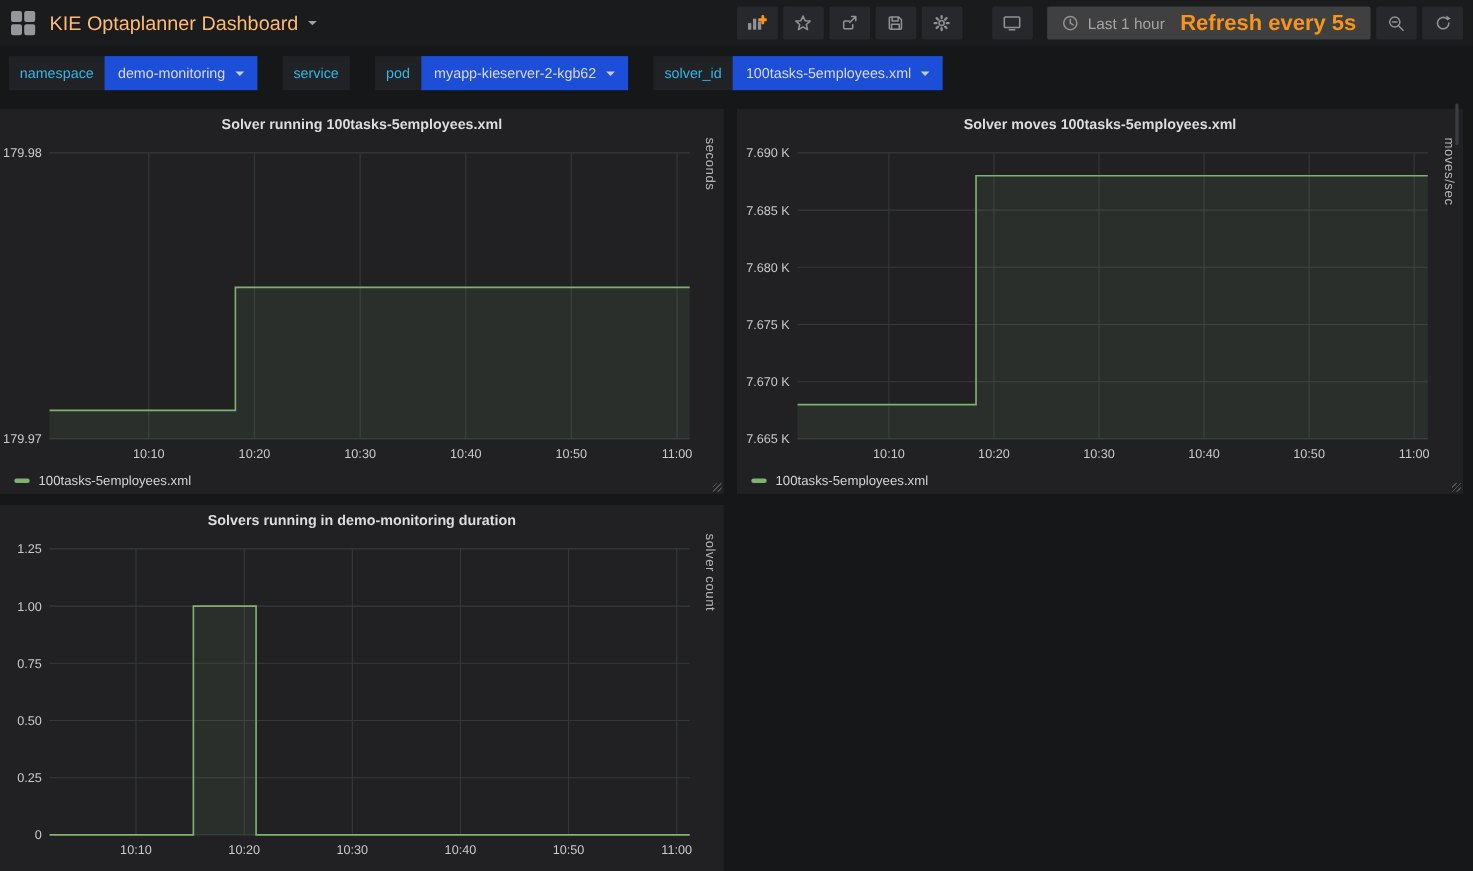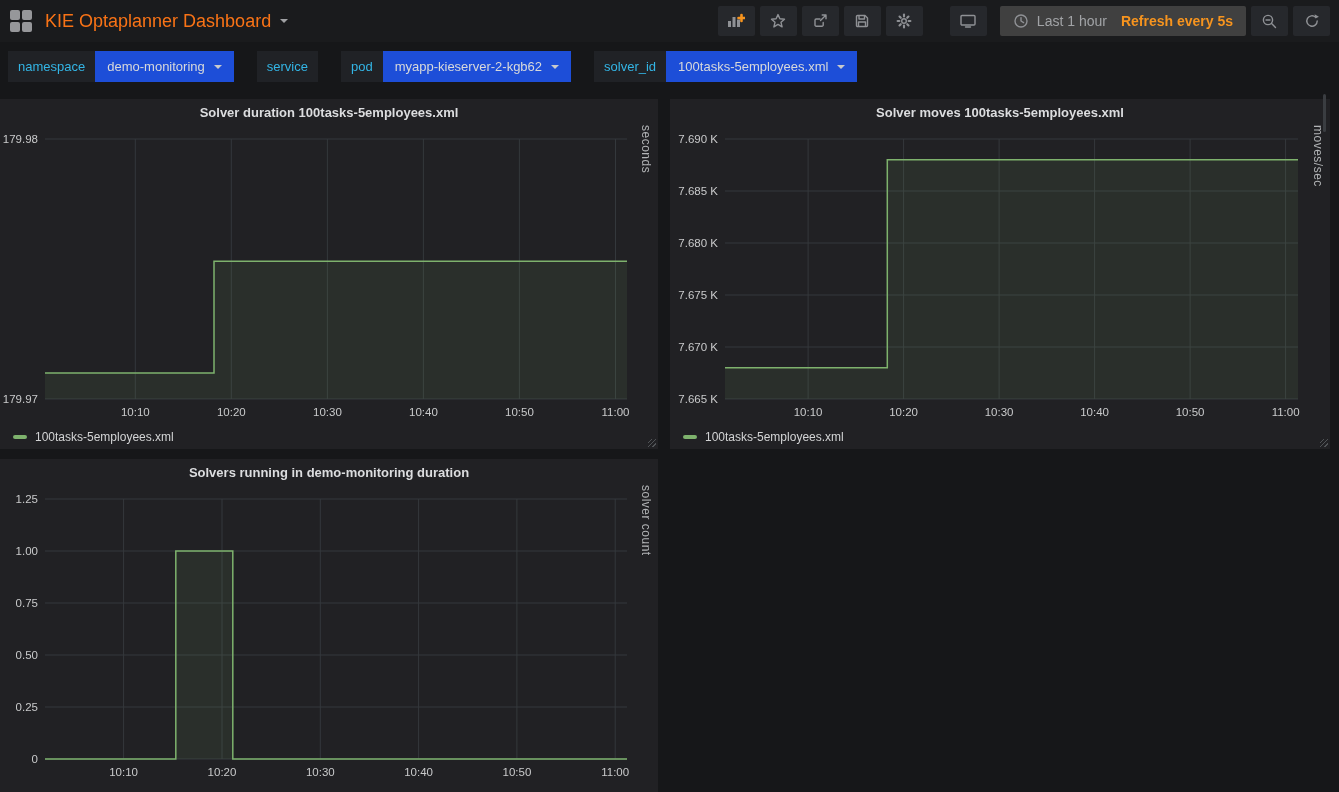--- a/index.html
+++ b/index.html
@@ -12,37 +12,37 @@
   
   .navbar {
     height:42px; background:#1a1b1d;
     display:flex; align-items:center; justify-content:space-between;
     padding:0 9px 0 10px;
   }
   .nav-left { display:flex; align-items:center; }
   .logo { display:grid; grid-template-columns:10px 10px; grid-gap:2px; margin-right:13px; cursor:pointer; }
   .logo span { width:10px; height:10px; background:#96979a; border-radius:2px; }
   .dash-title { display:flex; align-items:center; gap:9px; cursor:pointer; }
-  .dash-title .t { font-size:18px; color:#f97316; }
+  .dash-title .t { font-size:18px; color:#fdba74; }
   .caret-down { width:0; height:0; border-left:4px solid transparent; border-right:4px solid transparent; border-top:4px solid #a0a1a4; }
   .nav-right { display:flex; align-items:center; }
   .nav-btn {
     width:37px; height:30px; background:#26282c; border:none; border-radius:2px;
     display:flex; align-items:center; justify-content:center; margin-left:5px; cursor:pointer;
   }
   .nav-btn.gap-left { margin-left:27px; }
   .nav-btn svg { display:block; }
   .icon-stroke { stroke:#8f9195; fill:none; stroke-width:1.4; stroke-linecap:round; stroke-linejoin:round; }
   .icon-fill { fill:#8f9195; }
   .timepicker {
     height:30px; background:#404040; border-radius:2px; margin-left:13px;
     display:flex; align-items:center; padding:0 13px; cursor:pointer; gap:8px;
   }
   .timepicker .range { font-size:14px; color:#a1a3a6; }
-  .timepicker .refresh { font-size:14px; font-weight:700; color:var(--orange,#f7941e); margin-left:6px; }
+  .timepicker .refresh { font-size:20px; font-weight:700; color:var(--orange,#f7941e); margin-left:6px; }
   
   .submenu { display:flex; padding:9px 0 9px 8px; }
   .var-group { display:flex; margin-right:23px; cursor:pointer; }
   .var-label { background:#202226; color:var(--cyan,#33b5e5); font-size:13px; padding:8px 10px; white-space:nowrap; }
   .var-value { background:#1d4ed8; color:#d8d9da; font-size:13px; padding:8px 12px; display:flex; align-items:center; gap:9px; white-space:nowrap; }
   .var-value .caret-down { border-top-color:#c9cacc; }
   
   .dashboard { position:relative; height:710px; overflow:hidden; }
   .panel { position:absolute; background:#212124; }
   #panel-0 { left:0;   top:8px;   width:658px; height:350px; }
@@ -178,21 +178,21 @@
     <div class="var-value">
       <span>100tasks-5employees.xml</span>
       <span class="caret-down"></span>
     </div>
   </div>
 </nav>
 
 <main class="dashboard">
 
   <section class="panel" id="panel-0">
-    <div class="panel-title">Solver duration 100tasks-5employees.xml</div>
+    <div class="panel-title">Solver running 100tasks-5employees.xml</div>
     <svg class="chart" viewBox="0 0 658 302">
         <line x1="135.3" y1="14" x2="135.3" y2="274" class="grid"></line>
         <text x="135.3" y="291" class="tick" text-anchor="middle">10:10</text>
         <line x1="231.3" y1="14" x2="231.3" y2="274" class="grid"></line>
         <text x="231.3" y="291" class="tick" text-anchor="middle">10:20</text>
         <line x1="327.4" y1="14" x2="327.4" y2="274" class="grid"></line>
         <text x="327.4" y="291" class="tick" text-anchor="middle">10:30</text>
         <line x1="423.4" y1="14" x2="423.4" y2="274" class="grid"></line>
         <text x="423.4" y="291" class="tick" text-anchor="middle">10:40</text>
         <line x1="519.4" y1="14" x2="519.4" y2="274" class="grid"></line>

